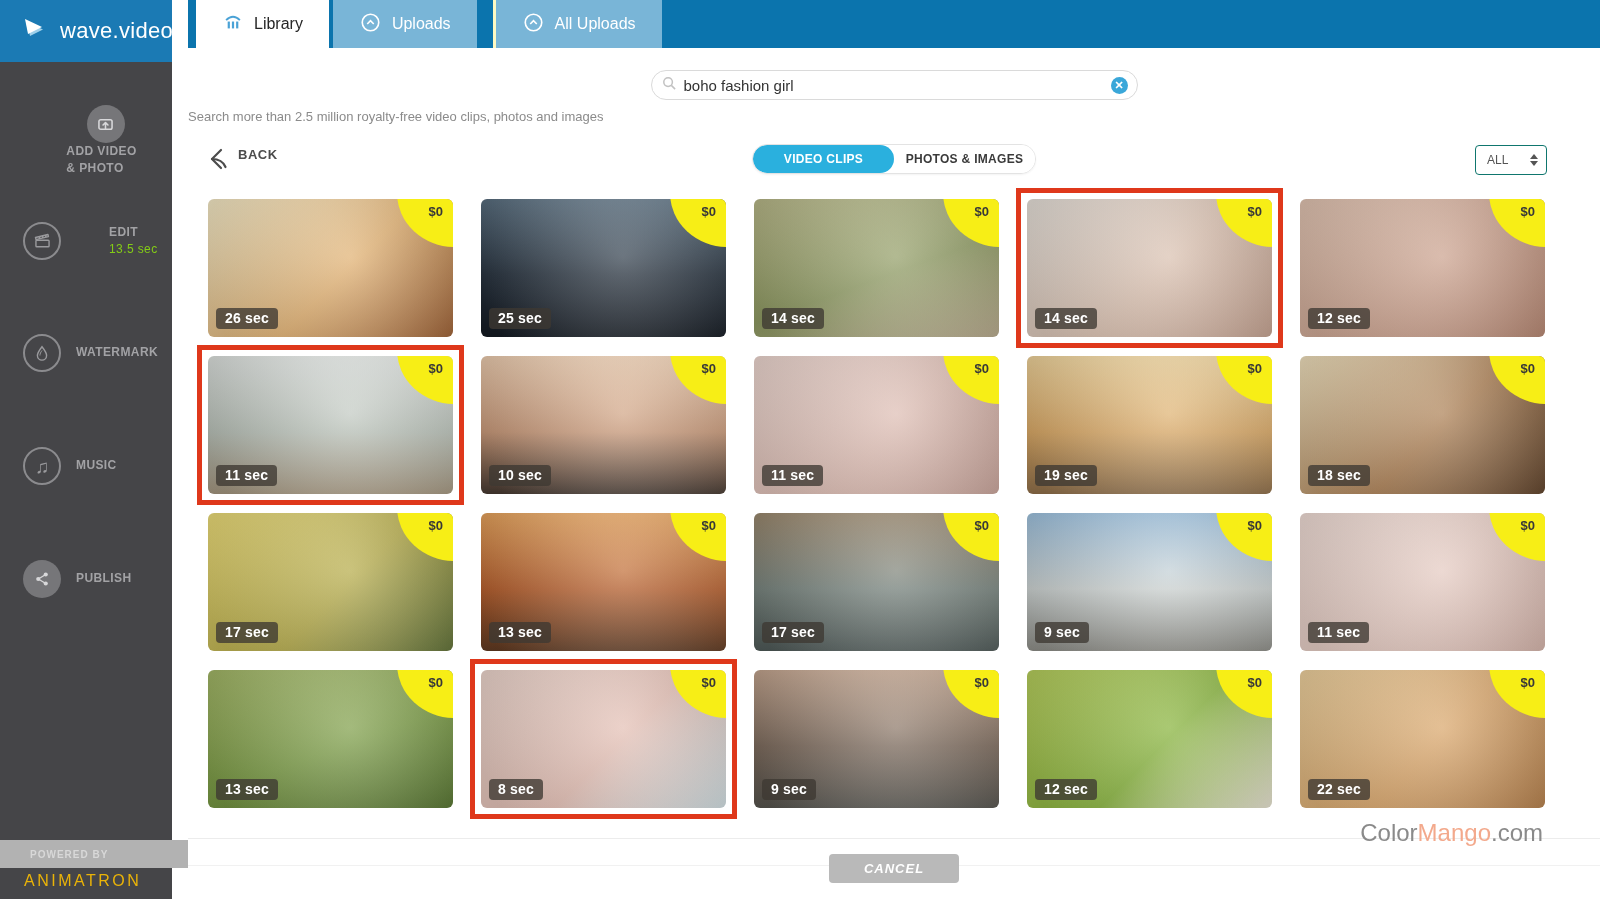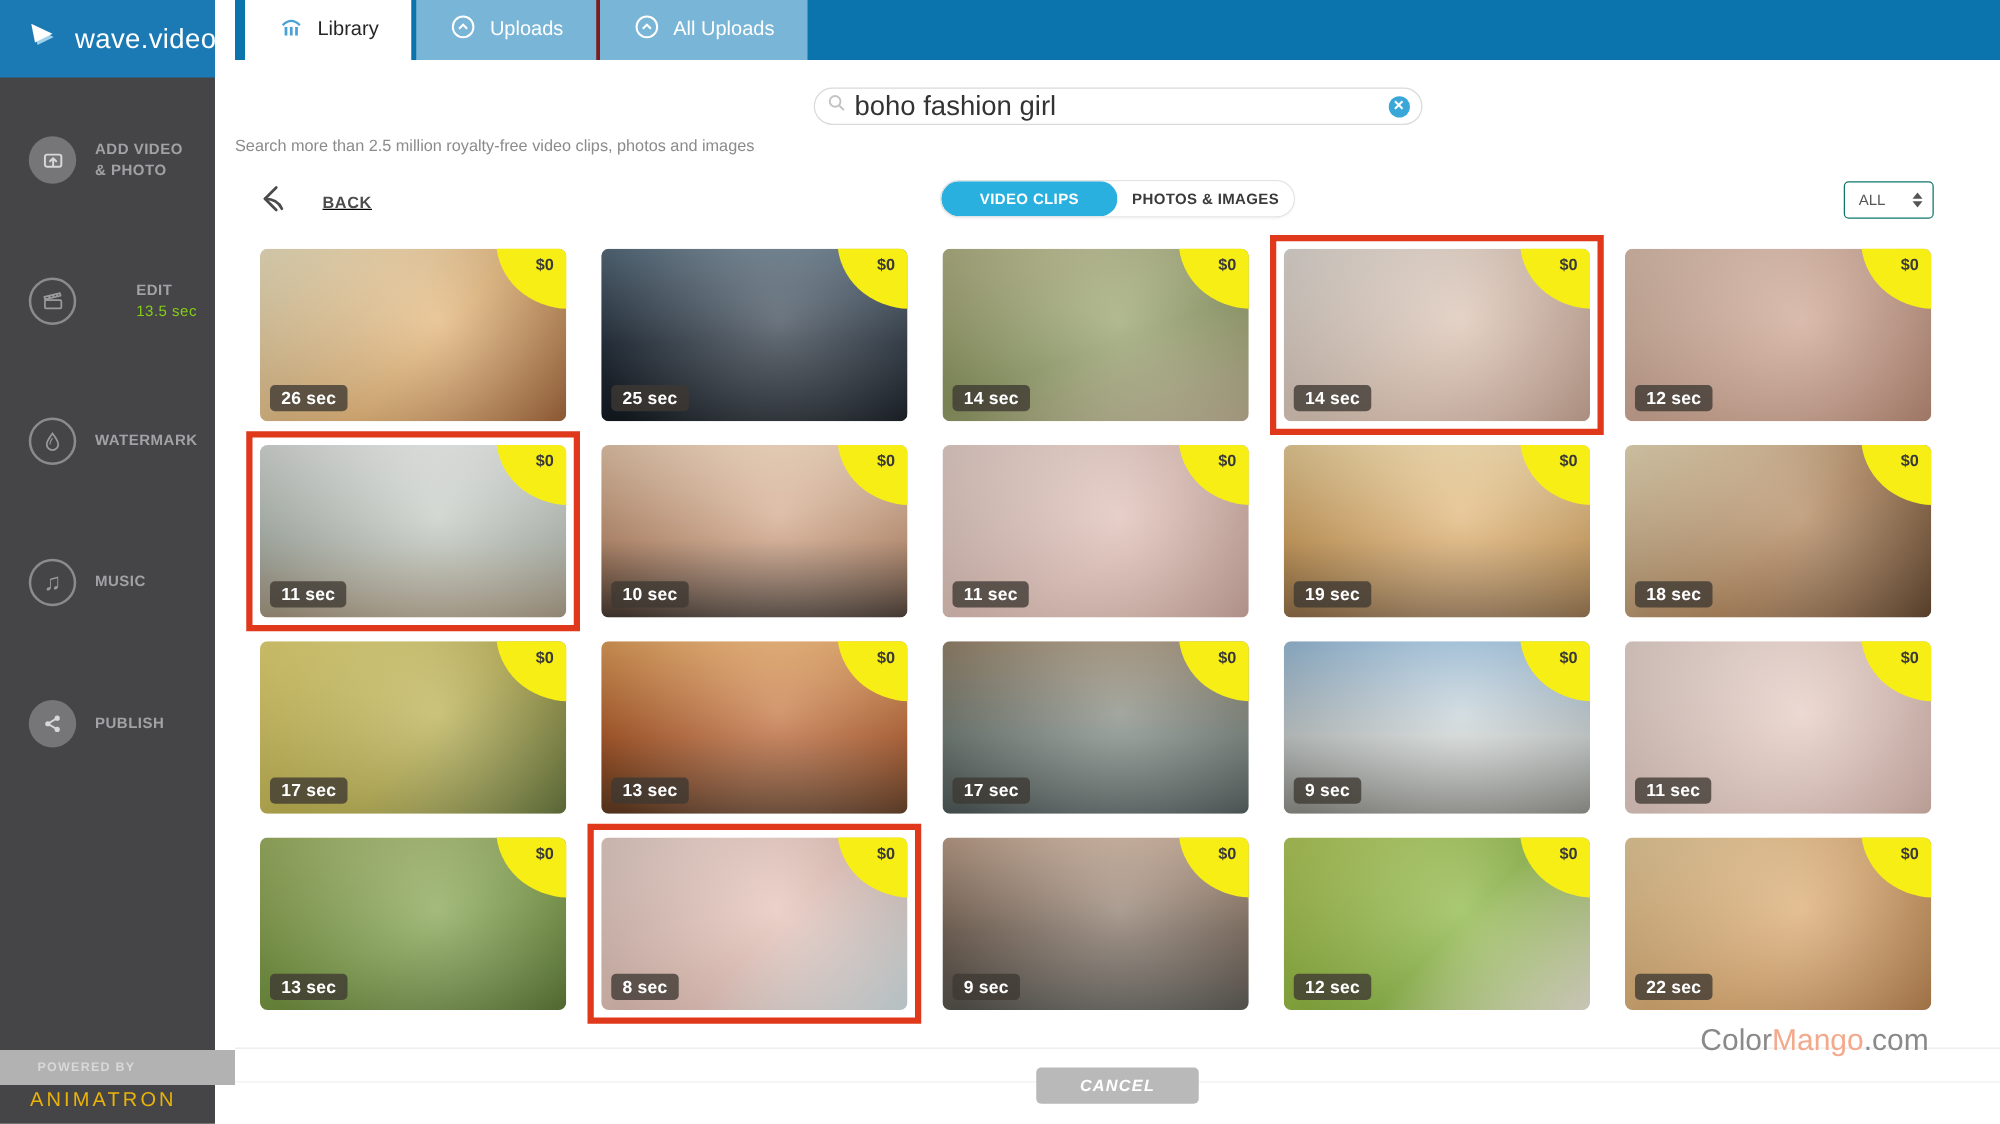--- a/index.html
+++ b/index.html
@@ -21,35 +21,35 @@
   .powered-band { position:absolute; left:0; bottom:31px; width:188px; height:28px; background:#b2b2b2;
     display:flex; align-items:center; }
   .powered-label { color:#d8d8d8; font-size:10px; font-weight:bold; letter-spacing:1px; margin-left:30px; }
   .animatron { position:absolute; left:24px; bottom:9px; color:#eab308; font-size:16px; font-weight:normal; letter-spacing:2.5px;margin-top:32px; }
 
   
   .topbar { position:absolute; left:188px; right:0; top:0; height:48px; background:#0b74ad; display:flex; z-index:4; }
   .tab { height:48px; display:flex; align-items:center; gap:10px; padding:0 26px; font-size:16px; cursor:pointer; }
   .tab.active { background:#fff; color:#262626; margin-left:8px; }
   .tab.inactive { background:#79b5d7; color:#fff; margin-left:4px; }
-  .tab.inactive + .tab.inactive { margin-left:0; border-left:3px solid #7f1d1d; }
+  .tab.inactive + .tab.inactive { margin-left:16px; border-left:3px solid #fef9c3; }
 
   
   .main { position:absolute; left:188px; top:48px; right:0; bottom:0; background:#fff; }
   .search-wrap { margin-top:22px; display:flex; justify-content:center; }
   .search-pill { width:487px; height:30px; border:1px solid #dadada; border-radius:16px;
     display:flex; align-items:center; padding:0 9px 0 10px; background:#fff; }
-  .search-input { flex:1; border:none; outline:none; font-size:22px; color:#333; margin-left:7px;
+  .search-input { flex:1; border:none; outline:none; font-size:15px; color:#333; margin-left:7px;
     font-family:"Liberation Sans", sans-serif; background:transparent; }
   .clear-btn { width:17px; height:17px; border-radius:50%; background:#3aa7d9; color:#fff; font-size:11px;
     display:flex; align-items:center; justify-content:center; cursor:pointer; line-height:1; font-weight:bold; }
   .hint { margin-top:9px; text-align:left; font-size:13px; color:#8b8b8b; }
 
   .controls { position:relative; margin-top:20px; height:32px; }
-  .back { position:absolute; left:20px; top:3px; display:flex; align-items:center; gap:24px; cursor:pointer;text-decoration:underline; }
+  .back { position:absolute; left:20px; top:3px; display:flex; gap:4px; cursor:pointer; }
   .back-label { font-size:13px; font-weight:bold; color:#4c4c4c; letter-spacing:.5px; }
   .seg-wrap { width:284px; margin:0 auto; height:30px; border:1px solid #e3e3e3; border-radius:16px;
     display:flex; overflow:hidden; box-shadow:0 1px 2px rgba(0,0,0,.05); }
   .seg { flex:1; height:100%; border:none; background:#fff; color:#3a3a3a; font-size:12px; font-weight:bold;
     letter-spacing:.3px; cursor:pointer; font-family:"Liberation Sans", sans-serif; }
   .seg.active { background:#2ab0de; color:#fff; border-radius:16px; }
   .sort-select { position:absolute; right:53px; top:1px; width:72px; height:30px; border:1px solid #0f766e;
     border-radius:4px; display:flex; align-items:center; padding:0 8px 0 11px; cursor:pointer; background:#fff; }
   .sort-label { flex:1; font-size:12px; color:#555; }
   .stepper { display:flex; flex-direction:column; gap:2px; }
@@ -84,21 +84,21 @@
   <div class="logo">
     <span>
       <svg width="30" height="30" viewBox="0 0 30 30">
         <path d="M7 8 L23 15.5 L10 22 Z" fill="#9fd0ea"></path>
         <path d="M5 5 L22 13 L8 20 Z" fill="#ffffff"></path>
       </svg>
     </span>
     <span class="logo-text">wave.video</span>
   </div>
   <div id="side-items">
-      <div class="side-item" style="top: 105px;">
+      <div class="side-item" style="top: 105px; flex-direction: column;">
         <div class="side-circle filled">
           <svg width="21" height="21" viewBox="0 0 24 24" fill="none" stroke="#d8d8da" stroke-width="1.8" stroke-linecap="round" stroke-linejoin="round">
             <rect x="4.5" y="6.5" width="15" height="11" rx="2"></rect>
             <path d="M12 16.5 V10 M9.2 12.6 L12 9.8 L14.8 12.6"></path>
           </svg>
         </div>
         <div class="side-label">
           <div>ADD VIDEO</div>
           <div>&amp; PHOTO</div>
         </div>

